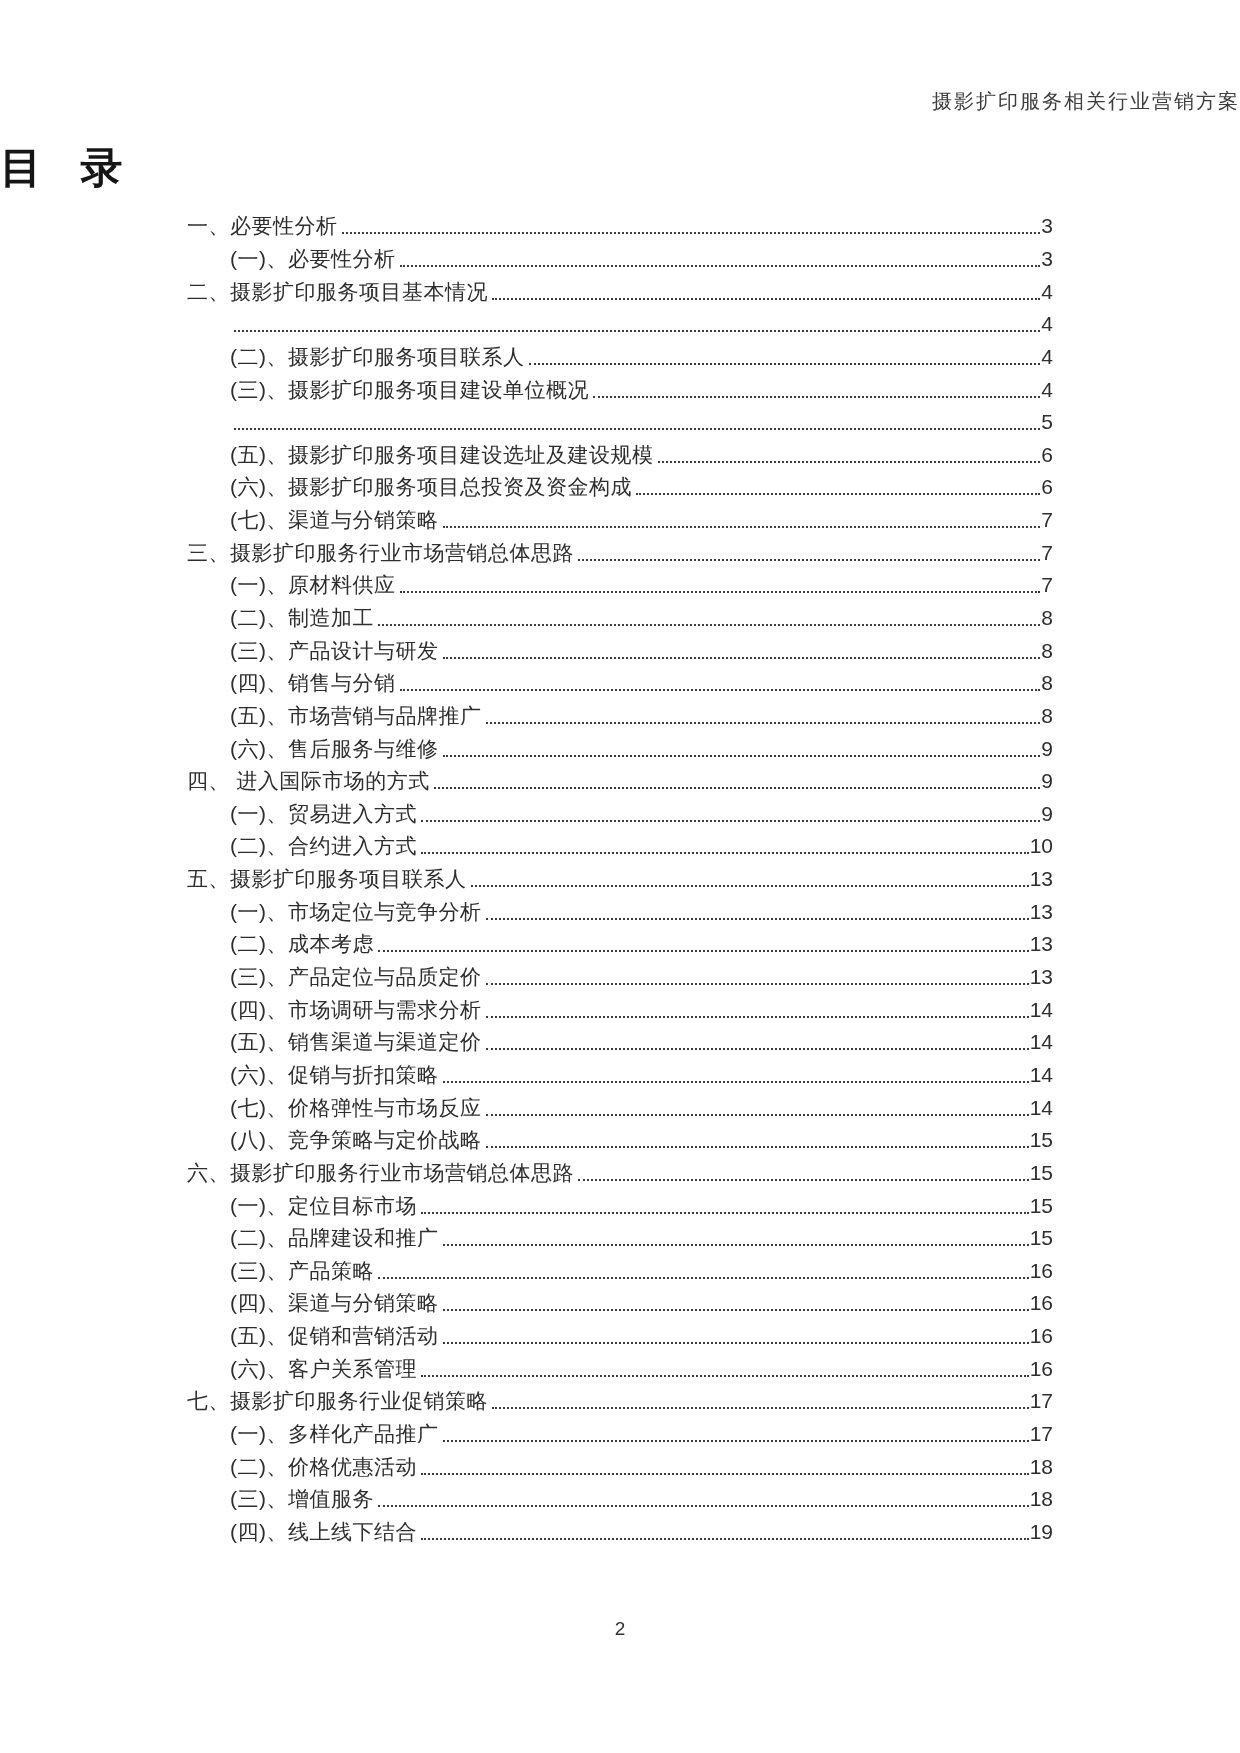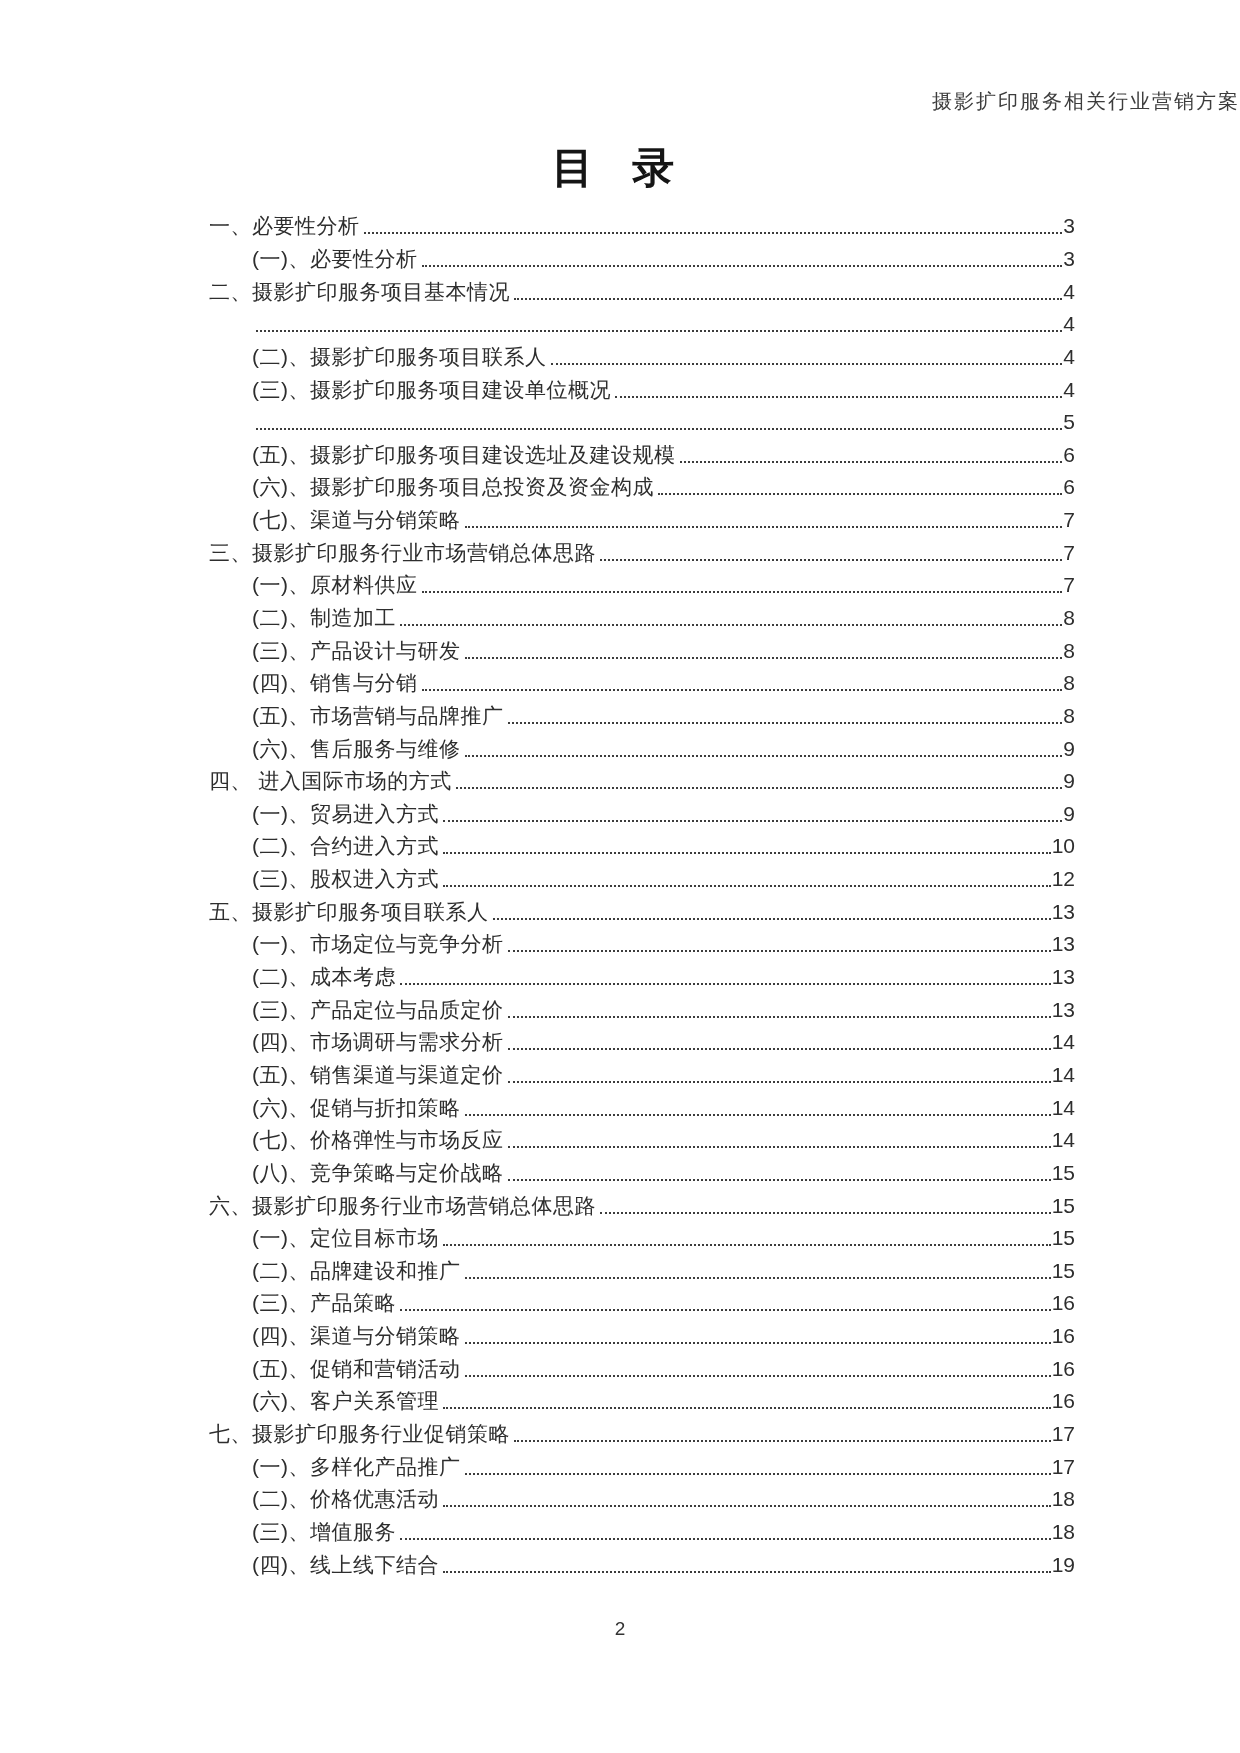--- a/index.html
+++ b/index.html
@@ -24,33 +24,32 @@
     font-family: "Liberation Serif", "DejaVu Serif", serif;
     font-size: 20px;
     letter-spacing: 2px;
     color: #3d3d3d;
   }
   .toc-main-title {
     position: absolute;
     top: 140px;
     left: 0;
     width: 100%;
-    text-align: center;
+    text-align: left;
     font-family: "Liberation Serif", "DejaVu Serif", serif;
     font-size: 42px;
     font-weight: 700;
     letter-spacing: 14px;
     color: #151515;
   }
   .toc-list {
     position: absolute;
     top: 210px;
     left: 187px;
     width: 866px;
-    margin-left: 22px;
   }
   .toc-row {
     display: flex;
     align-items: center;
     height: 32.65px;
     font-size: 21px;
     color: #2e2e2e;
     cursor: pointer;
   }
   .toc-row.level-2 {
@@ -183,25 +182,20 @@
     <div class="toc-row level-2">
     <span class="toc-entry-title">(一)、贸易进入方式</span>
     <span class="toc-leader"></span>
     <span class="toc-page-num">9</span>
   </div>
     <div class="toc-row level-2">
     <span class="toc-entry-title">(二)、合约进入方式</span>
     <span class="toc-leader"></span>
     <span class="toc-page-num">10</span>
   </div>
-    <div class="toc-row level-2">
-    <span class="toc-entry-title">(三)、股权进入方式</span>
-    <span class="toc-leader"></span>
-    <span class="toc-page-num">12</span>
-  </div>
     <div class="toc-row level-1">
     <span class="toc-entry-title">五、摄影扩印服务项目联系人</span>
     <span class="toc-leader"></span>
     <span class="toc-page-num">13</span>
   </div>
     <div class="toc-row level-2">
     <span class="toc-entry-title">(一)、市场定位与竞争分析</span>
     <span class="toc-leader"></span>
     <span class="toc-page-num">13</span>
   </div>

